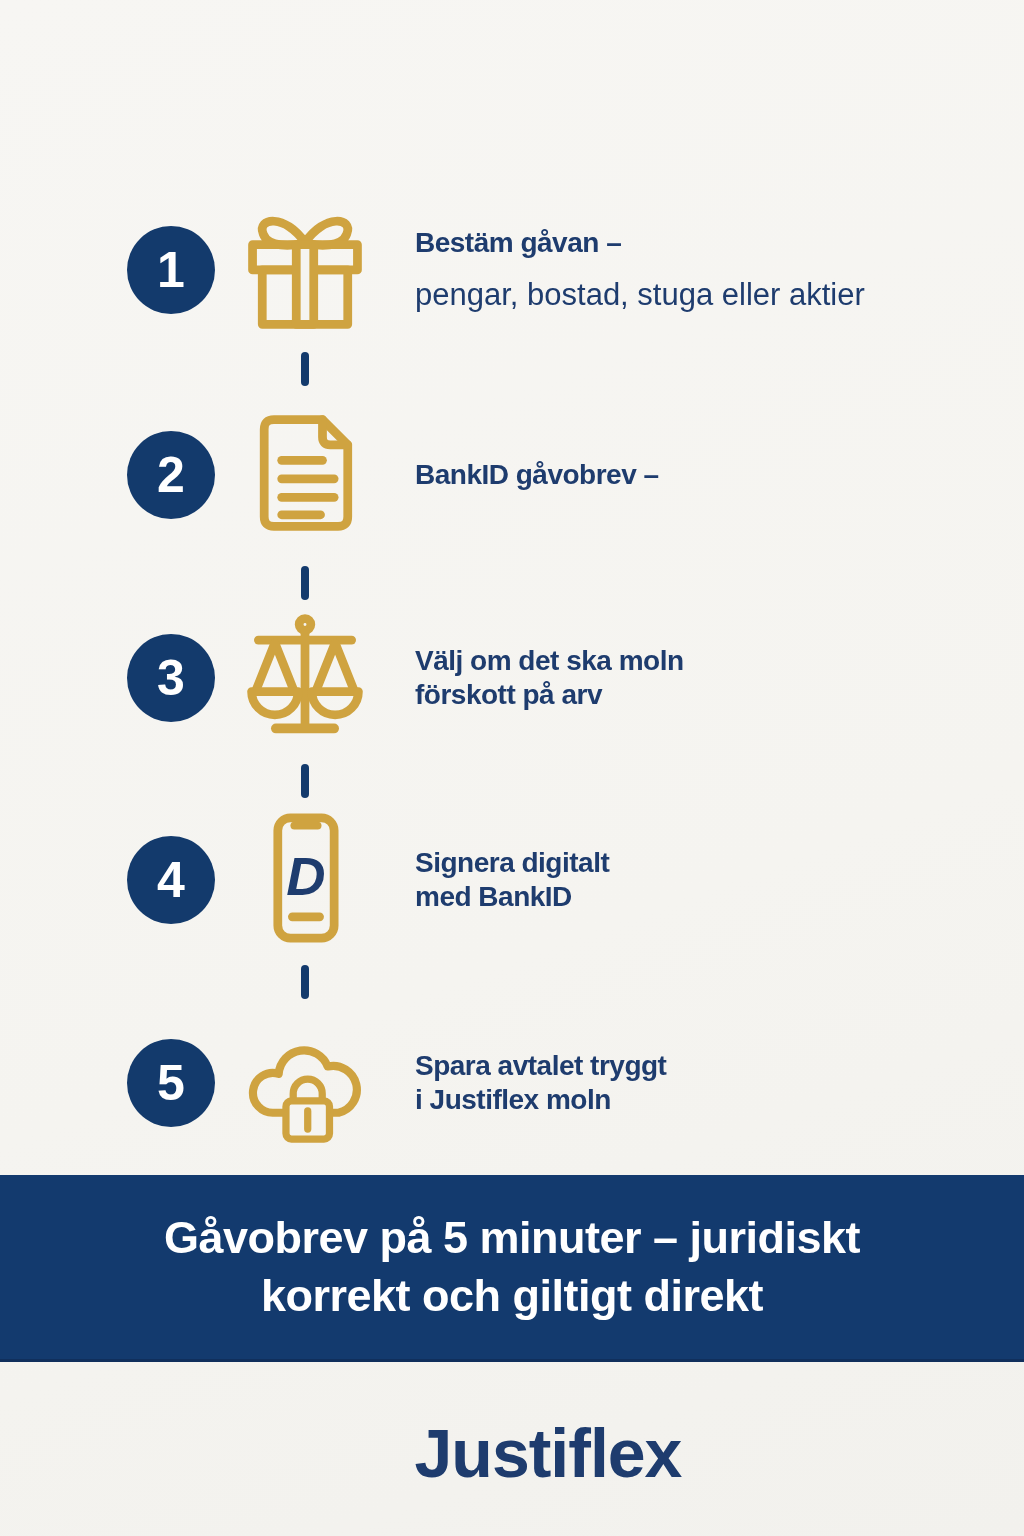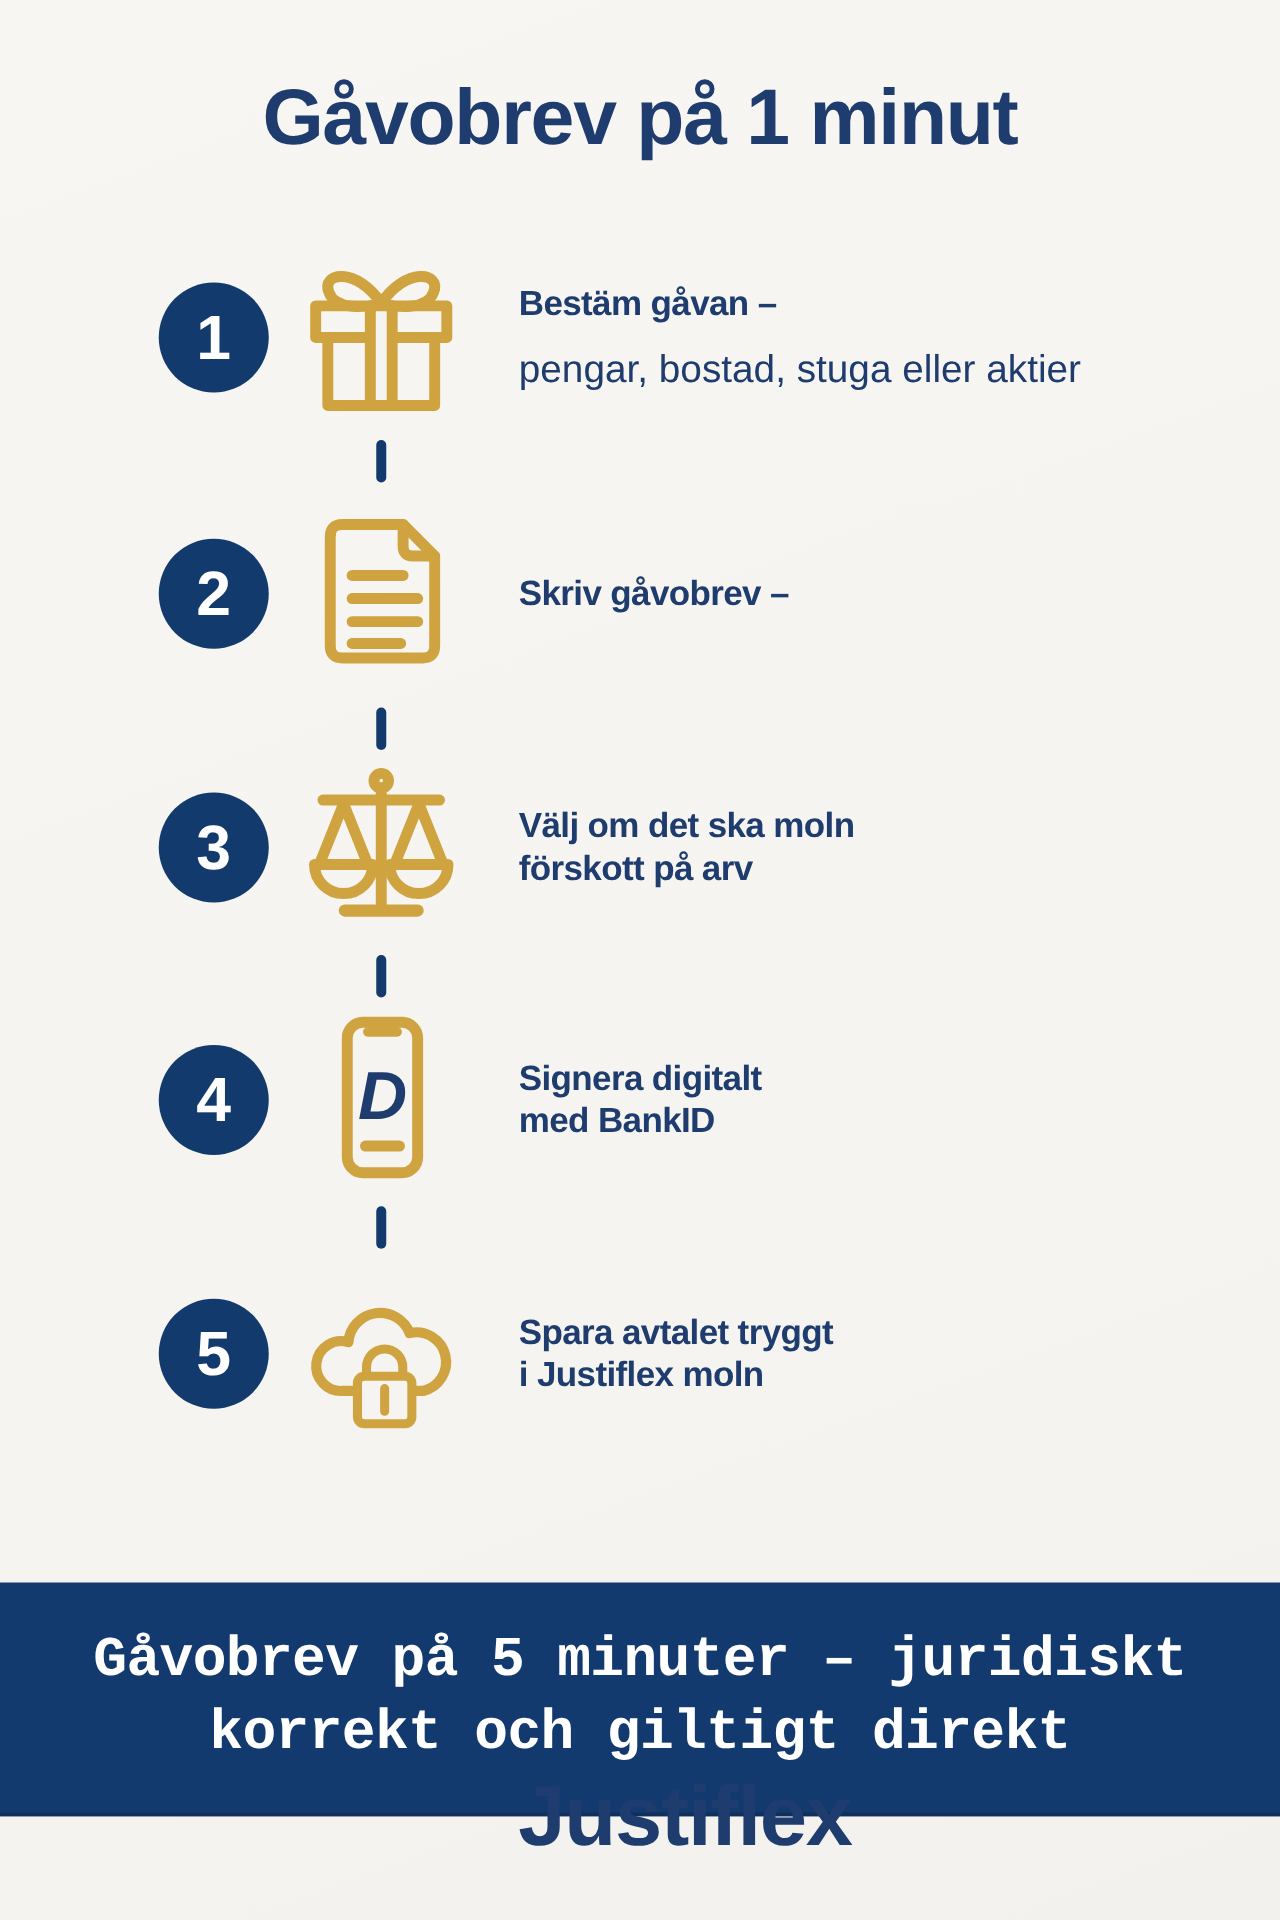--- a/index.html
+++ b/index.html
@@ -44,40 +44,39 @@
     font-size:31px;font-weight:normal;color:#1e3c6e;
     margin-top:16px;line-height:1.2;white-space:pre-line;
   }
   .subtext:empty{display:none;}
   .dash{
     position:absolute;left:301px;width:8px;height:34px;
     background:#133a6c;border-radius:4px;
   }
   .dash-1{top:352px;} .dash-2{top:566px;} .dash-3{top:764px;} .dash-4{top:965px;}
   .banner{
-    position:absolute;left:0;top:1266px;width:1024px;height:184px;
+    position:absolute;left:0;top:1175px;width:1024px;height:184px;
     background:#133a6e;border-bottom:3px solid #102f5c;
-    display:flex;align-items:center;justify-content:center;font-family:Liberation Mono, monospace;
+    display:flex;align-items:center;justify-content:center;
   }
   .banner-text{
     color:#ffffff;font-size:45px;font-weight:bold;letter-spacing:-0.5px;
     line-height:1.28;text-align:center;white-space:pre-line;margin:0;
   }
   .brand{
     position:absolute;left:0;top:1414px;width:100%;
     text-align:center;font-size:68px;font-weight:bold;
     letter-spacing:-1px;color:#1e3c6e;margin-left:36px;
   }
 </style>
 </head>
 <body>
 
 <div class="poster">
 
-  <h1 class="title">Gåvobrev på 1 minut</h1>
 
   <div class="step step-1">
     <div class="num-circle">
       <span>1</span>
     </div>
     <div class="icon-box">
       <svg viewBox="0 0 140 140" fill="none" stroke="#cfa340" stroke-width="9" stroke-linecap="round" stroke-linejoin="round">
         <path d="M70 44 C 50 14, 20 18, 27 35 C 32 49, 56 48, 70 44 Z"></path>
         <path d="M70 44 C 90 14, 120 18, 113 35 C 108 49, 84 48, 70 44 Z"></path>
         <rect x="16" y="46" width="108" height="26"></rect>
@@ -101,21 +100,21 @@
       <svg viewBox="0 0 140 140" fill="none" stroke="#cfa340" stroke-width="9" stroke-linecap="round" stroke-linejoin="round">
         <path d="M38 15 Q28 15 28 25 V115 Q28 125 38 125 H104 Q114 125 114 115 V41 L88 15 Z"></path>
         <path d="M88 15 V33 Q88 41 96 41 H114"></path>
         <path d="M46 57 H88"></path>
         <path d="M46 76 H100"></path>
         <path d="M46 95 H100"></path>
         <path d="M46 113 H86"></path>
       </svg>
     </div>
     <div class="step-text">
-      <div class="heading">Skriv gåvobrev –</div>
+      <div class="heading">BankID gåvobrev –</div>
     </div>
   </div>
 
   <div class="dash dash-2"></div>
 
   <div class="step step-3">
     <div class="num-circle">
       <span>3</span>
     </div>
     <div class="icon-box">

